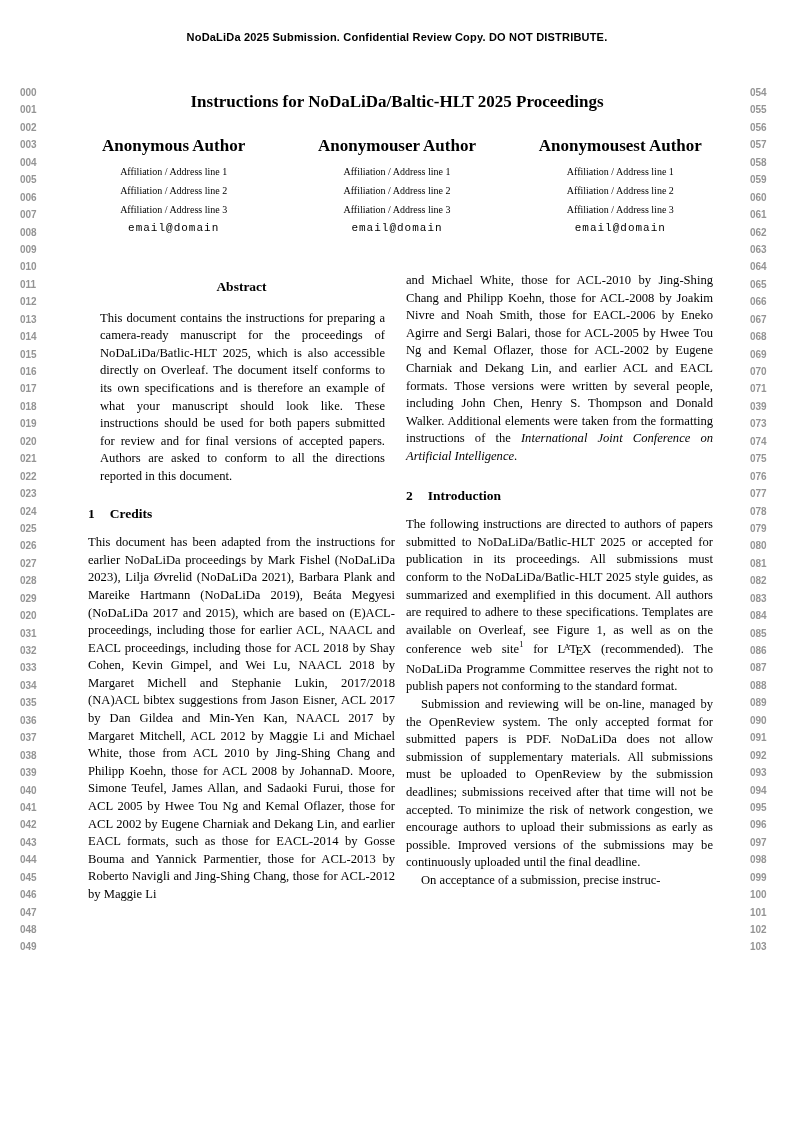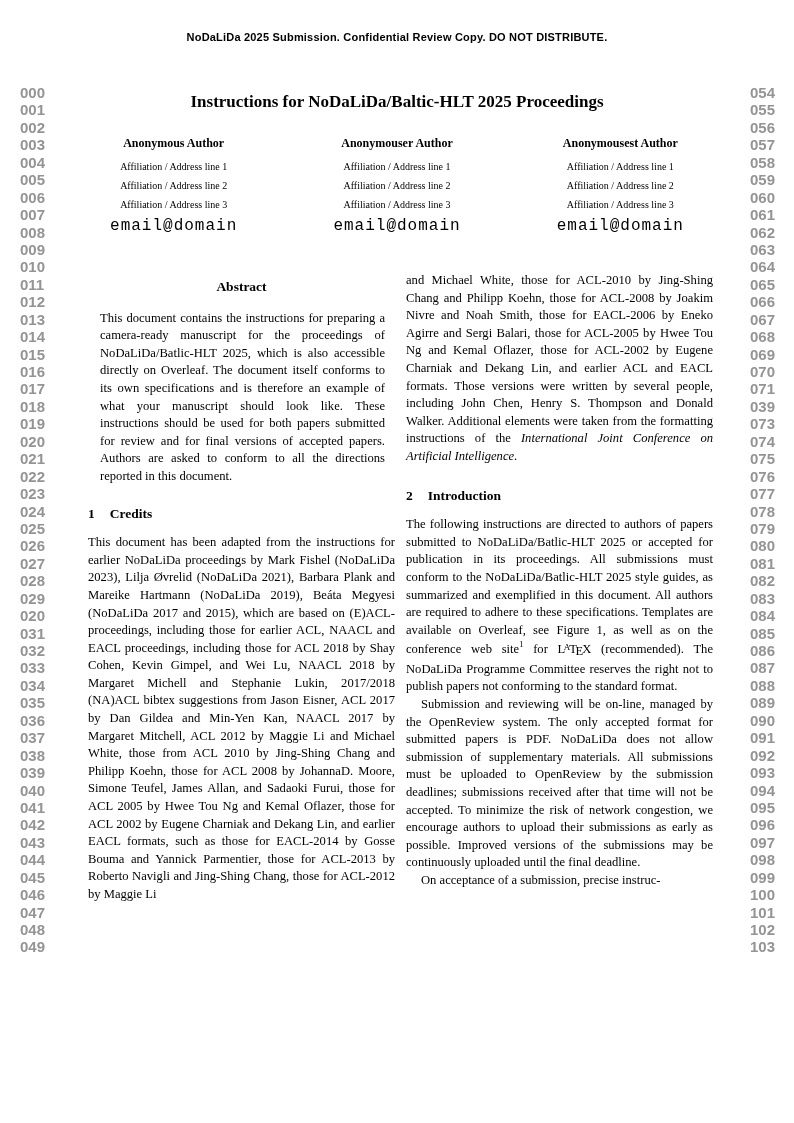--- a/index.html
+++ b/index.html
@@ -4,33 +4,33 @@
 <style>
   html,body{margin:0;padding:0;background:#ffffff;}
   .page{position:relative;width:794px;height:958px;background:#ffffff;color:#000;
         font-family:"Liberation Serif", serif;overflow:hidden;}
 
   .review-header{position:absolute;top:31px;left:0;right:0;text-align:center;
         font-family:"Liberation Sans", sans-serif;font-weight:bold;font-size:11px;letter-spacing:.2px;}
 
   .line-col{position:absolute;top:84px;width:28px;
         font-family:"Liberation Sans", sans-serif;font-weight:bold;
-        font-size:15px;color:#949494;}
+        font-size:10px;color:#949494;}
   .line-col.left{left:20px;}
   .line-col.right{left:750px;}
   .line-col .ln{height:17.45px;line-height:17.45px;}
 
   .paper-title{position:absolute;top:92px;left:0;right:0;text-align:center;
         font-size:17px;font-weight:bold;}
 
   .authors{position:absolute;top:136px;left:62px;width:670px;display:flex;}
   .author{flex:1;text-align:center;}
-  .author .name{font-size:12px;font-weight:bold;margin-bottom:7px;}
+  .author .name{font-size:17px;font-weight:bold;margin-bottom:7px;}
   .author .affil{font-size:10px;line-height:18.8px;}
-  .author .email{font-family:"Liberation Mono", monospace;font-size:16px;letter-spacing:1px;margin-top:3px;}
+  .author .email{font-family:"Liberation Mono", monospace;font-size:11px;letter-spacing:1px;margin-top:3px;}
 
   .col{position:absolute;width:307px;font-size:12.6px;line-height:17.6px;text-align:justify;}
   .col-left{left:88px;top:270px;}
   .col-right{left:406px;top:272px;}
 
   .abstract-heading{text-align:center;font-size:13.5px;font-weight:bold;margin:8px 0 0 0;}
   .abstract-body{margin:14px 10px 0 12px;line-height:17.6px;}
 
   .section-heading{font-size:13.5px;font-weight:bold;text-align:left;}
   .section-heading .num{display:inline-block;}

